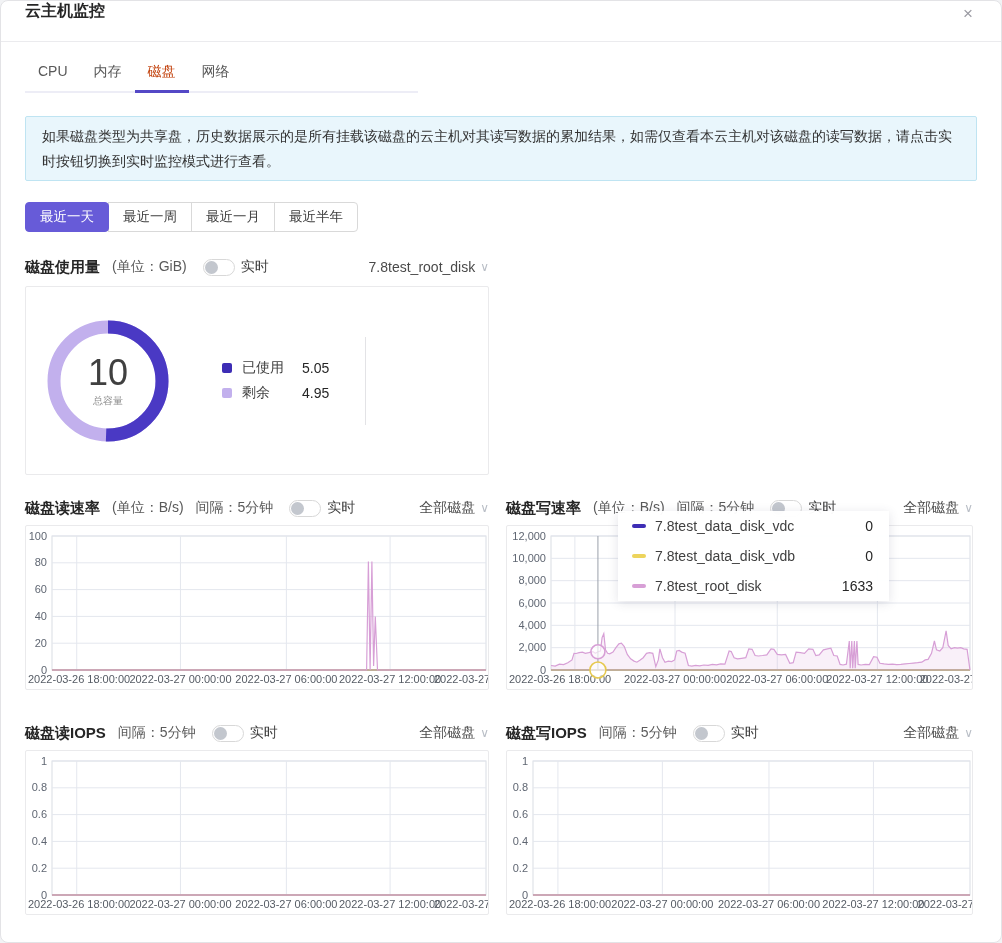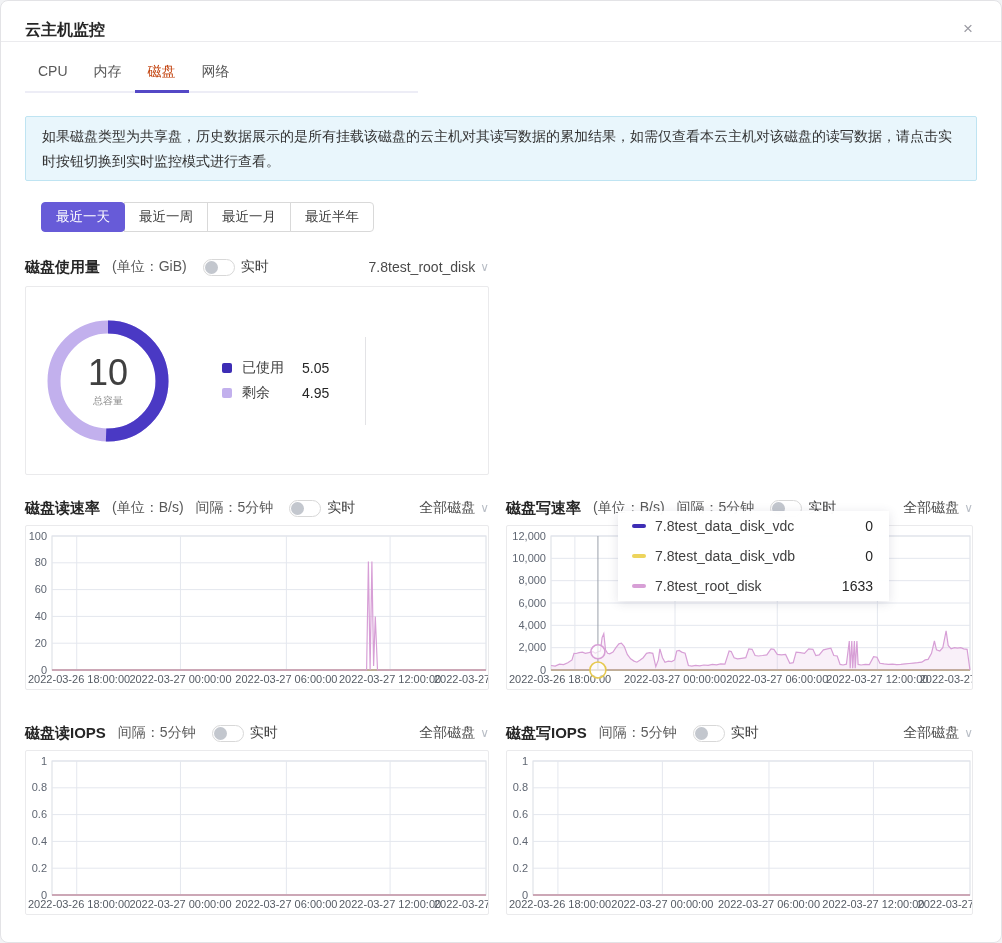--- a/index.html
+++ b/index.html
@@ -1,34 +1,34 @@
 <!DOCTYPE html>
 <html><head>
 <meta charset="utf-8">
 <style>
   * { margin:0; padding:0; box-sizing:border-box; }
   html,body { background:#f2f3f5; font-family:"Liberation Sans","DejaVu Sans",sans-serif; }
   .dialog { position:relative; width:1002px; height:943px; background:#fff; border:1px solid #e3e3e6;
             border-radius:8px; overflow:hidden; }
-  .dlg-header { height:41px; border-bottom:1px solid #ebebee; display:flex; align-items:flex-end; padding:0 24px; }
+  .dlg-header { height:41px; border-bottom:1px solid #ebebee; display:flex; align-items:flex-start; padding:0 24px; }
   .dlg-title { font-size:16px; font-weight:bold; color:#262626; }
   .dlg-close { margin-left:auto; font-size:17px; color:#9b9ba3; cursor:pointer; line-height:1; padding:4px; }
 
   .tabs { display:flex; margin:21px 0 0 24px; width:393px; border-bottom:2px solid #ededf6; }
   .tab { padding:0 13px 9px; font-size:14px; color:#595959; cursor:pointer; border-bottom:3px solid transparent;
          margin-bottom:-2px; }
   .tab.active { color:#c2410c; border-bottom-color:#5448c6; }
 
   .banner { margin:23px 24px 0; background:#e9f6fc; border:1px solid #bfe4f2; border-radius:2px;
             padding:7px 16px; font-size:14px; line-height:1.75; color:#333; }
 
   .time-group { display:flex; margin:21px 0 0 24px; }
   .time-btn { height:30px; padding:0 14px; background:#fff; border:1px solid #d9d9d9; color:#404040;
               font-size:13.5px; margin-left:-1px; cursor:pointer; font-family:inherit; }
-  .time-btn:first-child { border-radius:4px 0 0 4px; margin-left:16px; }
+  .time-btn:first-child { border-radius:4px 0 0 4px; margin-left:0; }
   .time-btn:last-child { border-radius:0 4px 4px 0; }
   .time-btn.active { background:#675bd8; border-color:#675bd8; color:#fff; border-radius:4px; position:relative; z-index:1; }
 
   .row { display:flex; gap:17px; margin:0 24px; }
   .col-l { width:464px; } .col-r { width:467px; }
   .sec-head { display:flex; align-items:center; height:22px; }
   .sec-title { font-size:15px; font-weight:bold; color:#262626; }
   .sec-sub { font-size:14px; color:#595959; margin-left:12px; }
   .toggle { width:32px; height:17px; border:1px solid #d8d8d8; border-radius:9px; background:#fff;
             position:relative; margin-left:16px; cursor:pointer; flex:none; }

